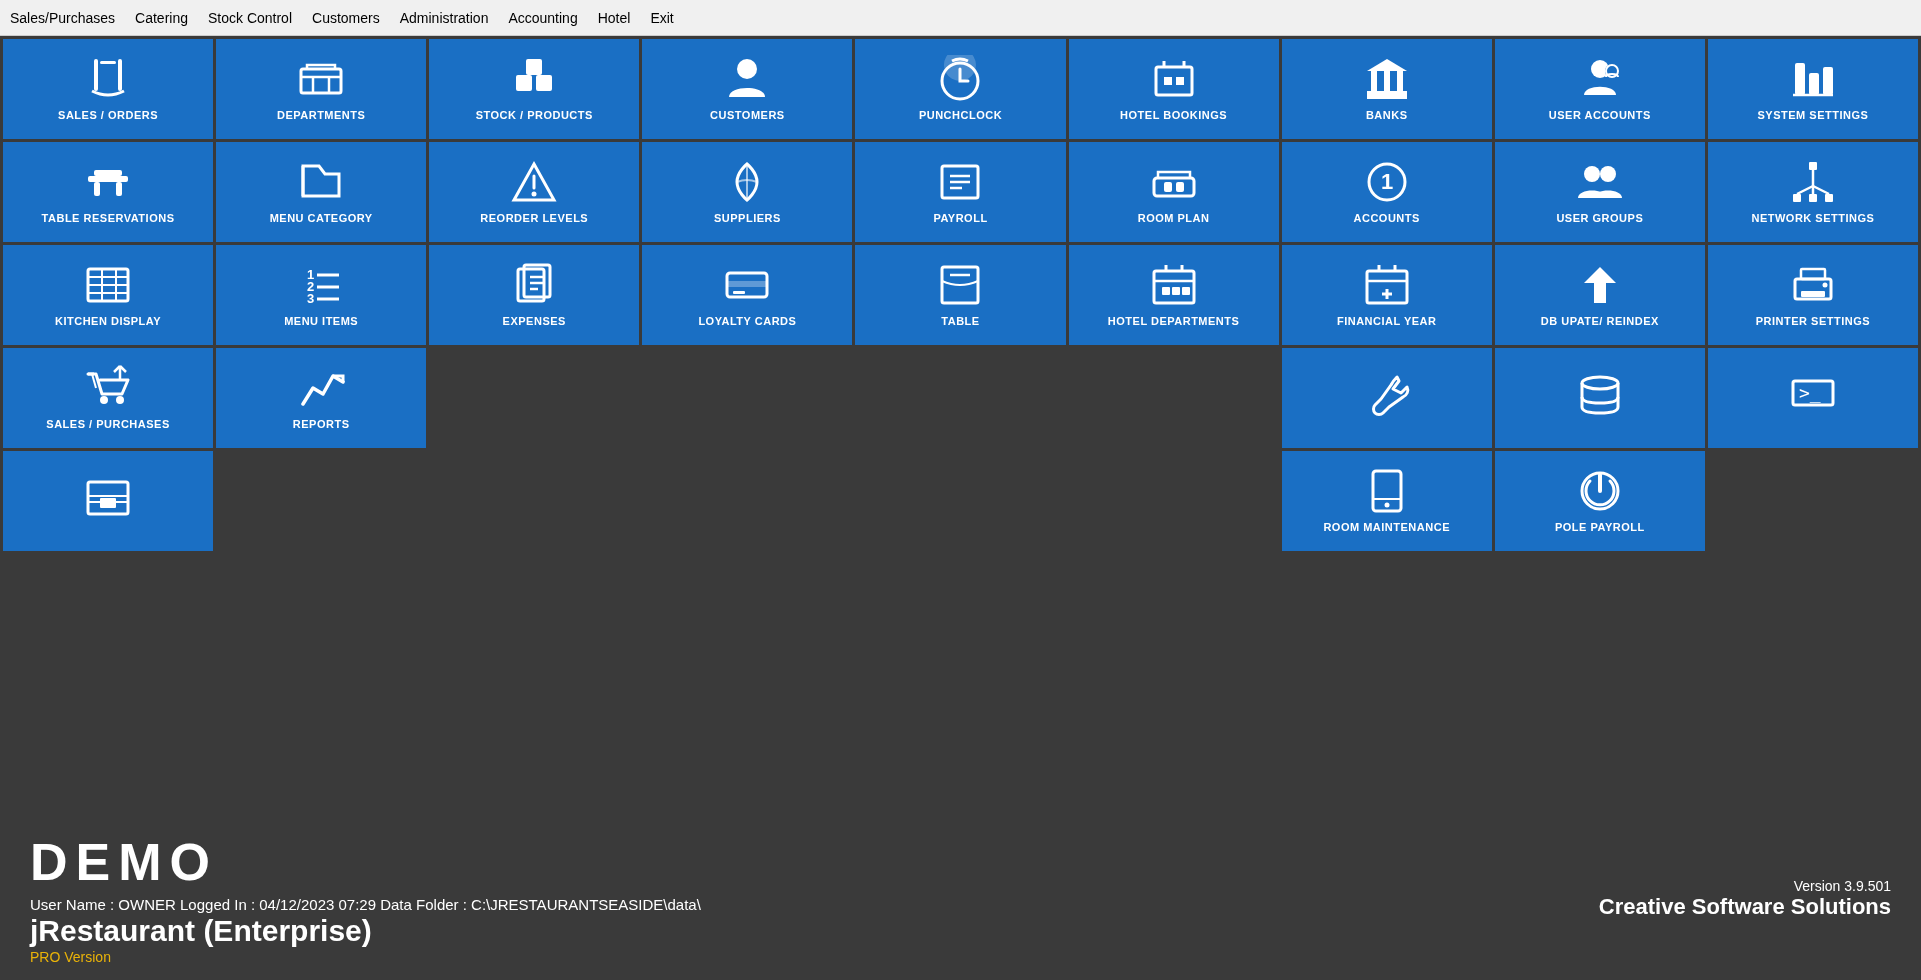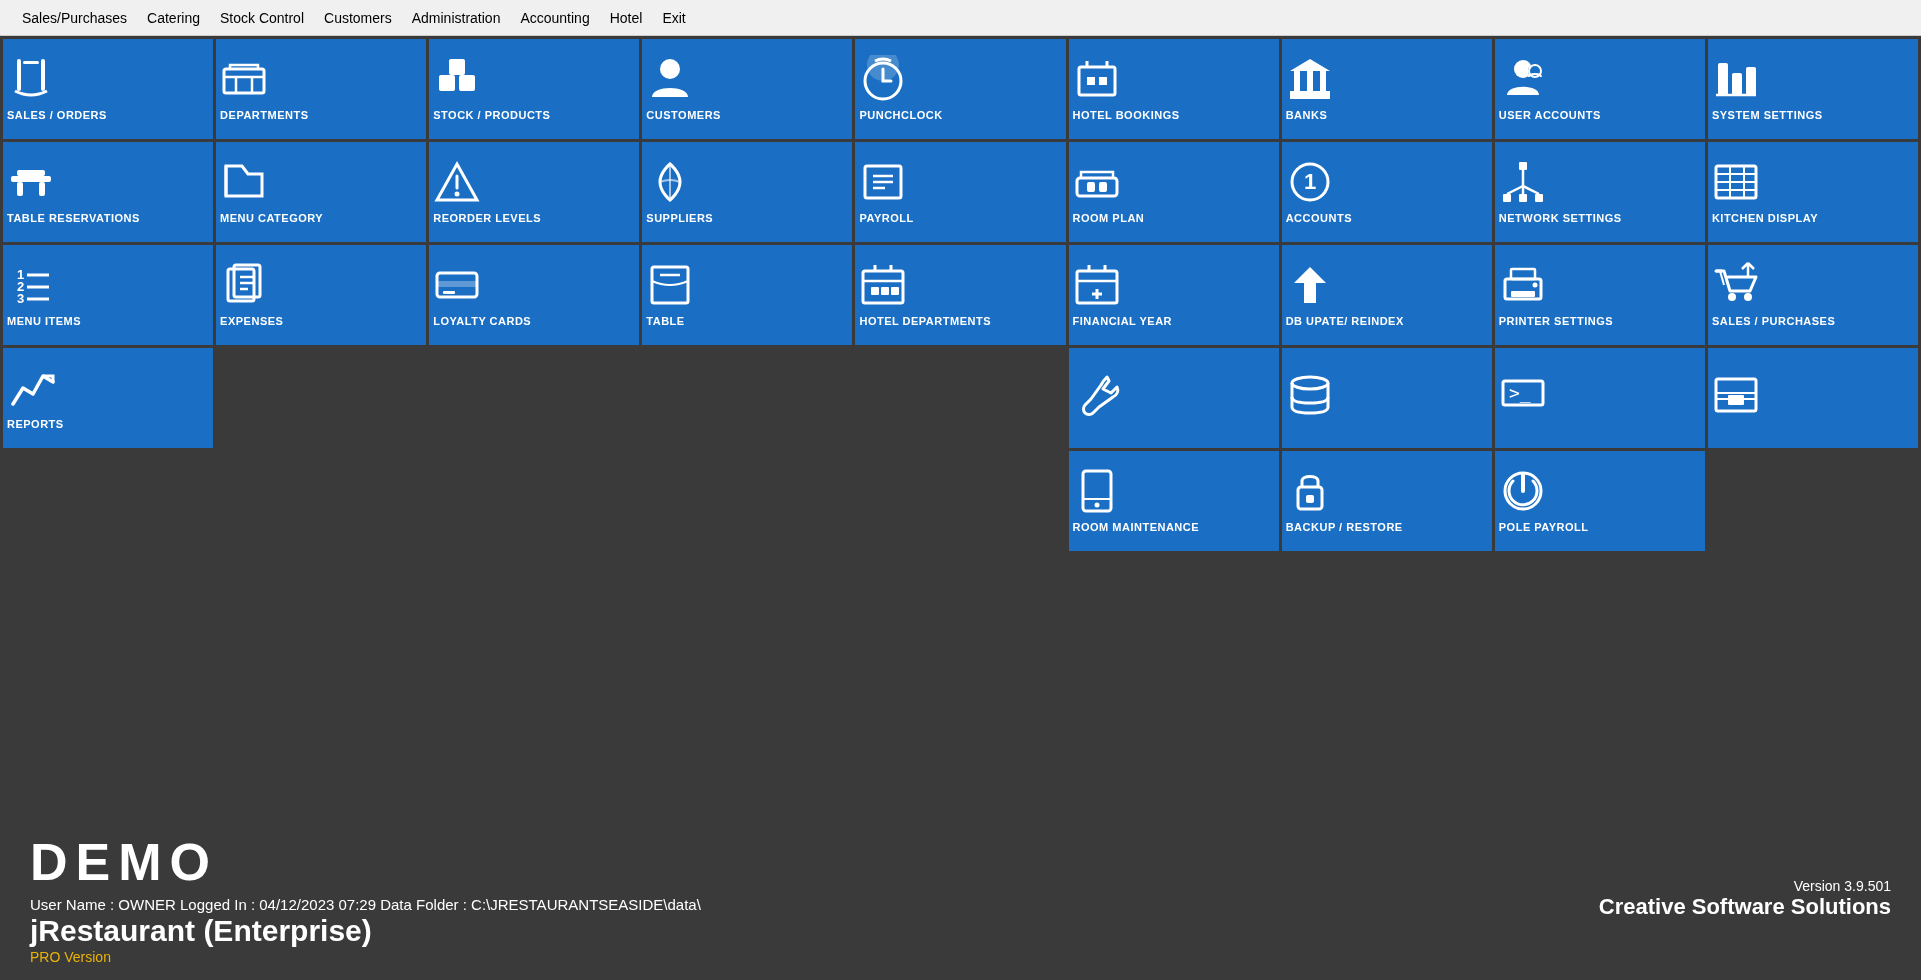--- a/index.html
+++ b/index.html
@@ -10,21 +10,21 @@
       font-family: Arial, sans-serif;
       overflow: hidden;
     }
 
     
     #menu-bar {
       background-color: #f0f0f0;
       height: 36px;
       display: flex;
       align-items: center;
-      padding: 0 12px;
+      padding: 0 0;
       border-bottom: 1px solid #ccc;
     }
     .menu-item {
       padding: 4px 10px;
       font-size: 14px;
       color: #000;
       cursor: pointer;
       white-space: nowrap;
     }
 
@@ -35,21 +35,21 @@
       gap: 3px;
       padding: 3px;
       background-color: #3a3a3a;
     }
 
     .tile {
       background-color: #1a6fc4;
       color: white;
       display: flex;
       flex-direction: column;
-      align-items: flex-start;
+      align-items: center;
       justify-content: center;
       cursor: pointer;
       padding: 8px 4px;
       min-height: 100px;
       border: none;
       transition: background-color 0.15s;
     }
     .tile.empty { background-color: #3a3a3a; cursor: default; }
     .tile-label {
       font-size: 11px;
@@ -268,20 +268,29 @@
   </div>
   <div class="tile">
     <svg viewBox="0 0 48 48">
         <circle cx="24" cy="24" r="18" fill="none" stroke="white" stroke-width="3"></circle>
         <text x="24" y="31" text-anchor="middle" font-size="22" font-weight="bold" fill="white">1</text>
       </svg>
     <span class="tile-label">ACCOUNTS</span>
   </div>
   <div class="tile">
     <svg viewBox="0 0 48 48">
+        <circle cx="16" cy="16" r="8"></circle>
+        <circle cx="32" cy="16" r="8"></circle>
+        <path d="M2 40 C2 30 30 30 30 40" fill="white"></path>
+        <path d="M18 40 C18 30 46 30 46 40" fill="white"></path>
+      </svg>
+    <span class="tile-label">USER GROUPS</span>
+  </div>
+  <div class="tile">
+    <svg viewBox="0 0 48 48">
         <rect x="20" y="4" width="8" height="8" rx="1"></rect>
         <rect x="4" y="36" width="8" height="8" rx="1"></rect>
         <rect x="20" y="36" width="8" height="8" rx="1"></rect>
         <rect x="36" y="36" width="8" height="8" rx="1"></rect>
         <line x1="24" y1="12" x2="24" y2="28" stroke="white" stroke-width="2.5"></line>
         <line x1="24" y1="28" x2="8" y2="36" stroke="white" stroke-width="2.5"></line>
         <line x1="24" y1="28" x2="24" y2="36" stroke="white" stroke-width="2.5"></line>
         <line x1="24" y1="28" x2="40" y2="36" stroke="white" stroke-width="2.5"></line>
       </svg>
     <span class="tile-label">NETWORK SETTINGS</span>
@@ -437,28 +446,20 @@
   <div class="tile">
     <svg viewBox="0 0 48 48">
         <rect x="10" y="4" width="28" height="40" rx="3" fill="none" stroke="white" stroke-width="3"></rect>
         <circle cx="24" cy="38" r="2.5" fill="white"></circle>
         <line x1="10" y1="32" x2="38" y2="32" stroke="white" stroke-width="2"></line>
       </svg>
     <span class="tile-label">ROOM MAINTENANCE</span>
   </div>
   <div class="tile">
     <svg viewBox="0 0 48 48">
-        <rect x="12" y="20" width="24" height="22" rx="3" fill="none" stroke="white" stroke-width="3"></rect>
-        <path d="M16 20 L16 14 C16 8 32 8 32 14 L32 20" fill="none" stroke="white" stroke-width="3"></path>
-        <rect x="20" y="28" width="8" height="8" rx="2" fill="white"></rect>
-      </svg>
-    <span class="tile-label">BACKUP / RESTORE</span>
-  </div>
-  <div class="tile">
-    <svg viewBox="0 0 48 48">
         <circle cx="24" cy="24" r="18" fill="none" stroke="white" stroke-width="3"></circle>
         <line x1="24" y1="8" x2="24" y2="24" stroke="white" stroke-width="4" stroke-linecap="round"></line>
         <path d="M14 14 A14 14 0 1 0 34 14" fill="none" stroke="white" stroke-width="3" stroke-linecap="round"></path>
       </svg>
     <span class="tile-label">POLE PAYROLL</span>
   </div>
 
 </div>
 
 <div id="bottom-bar">

